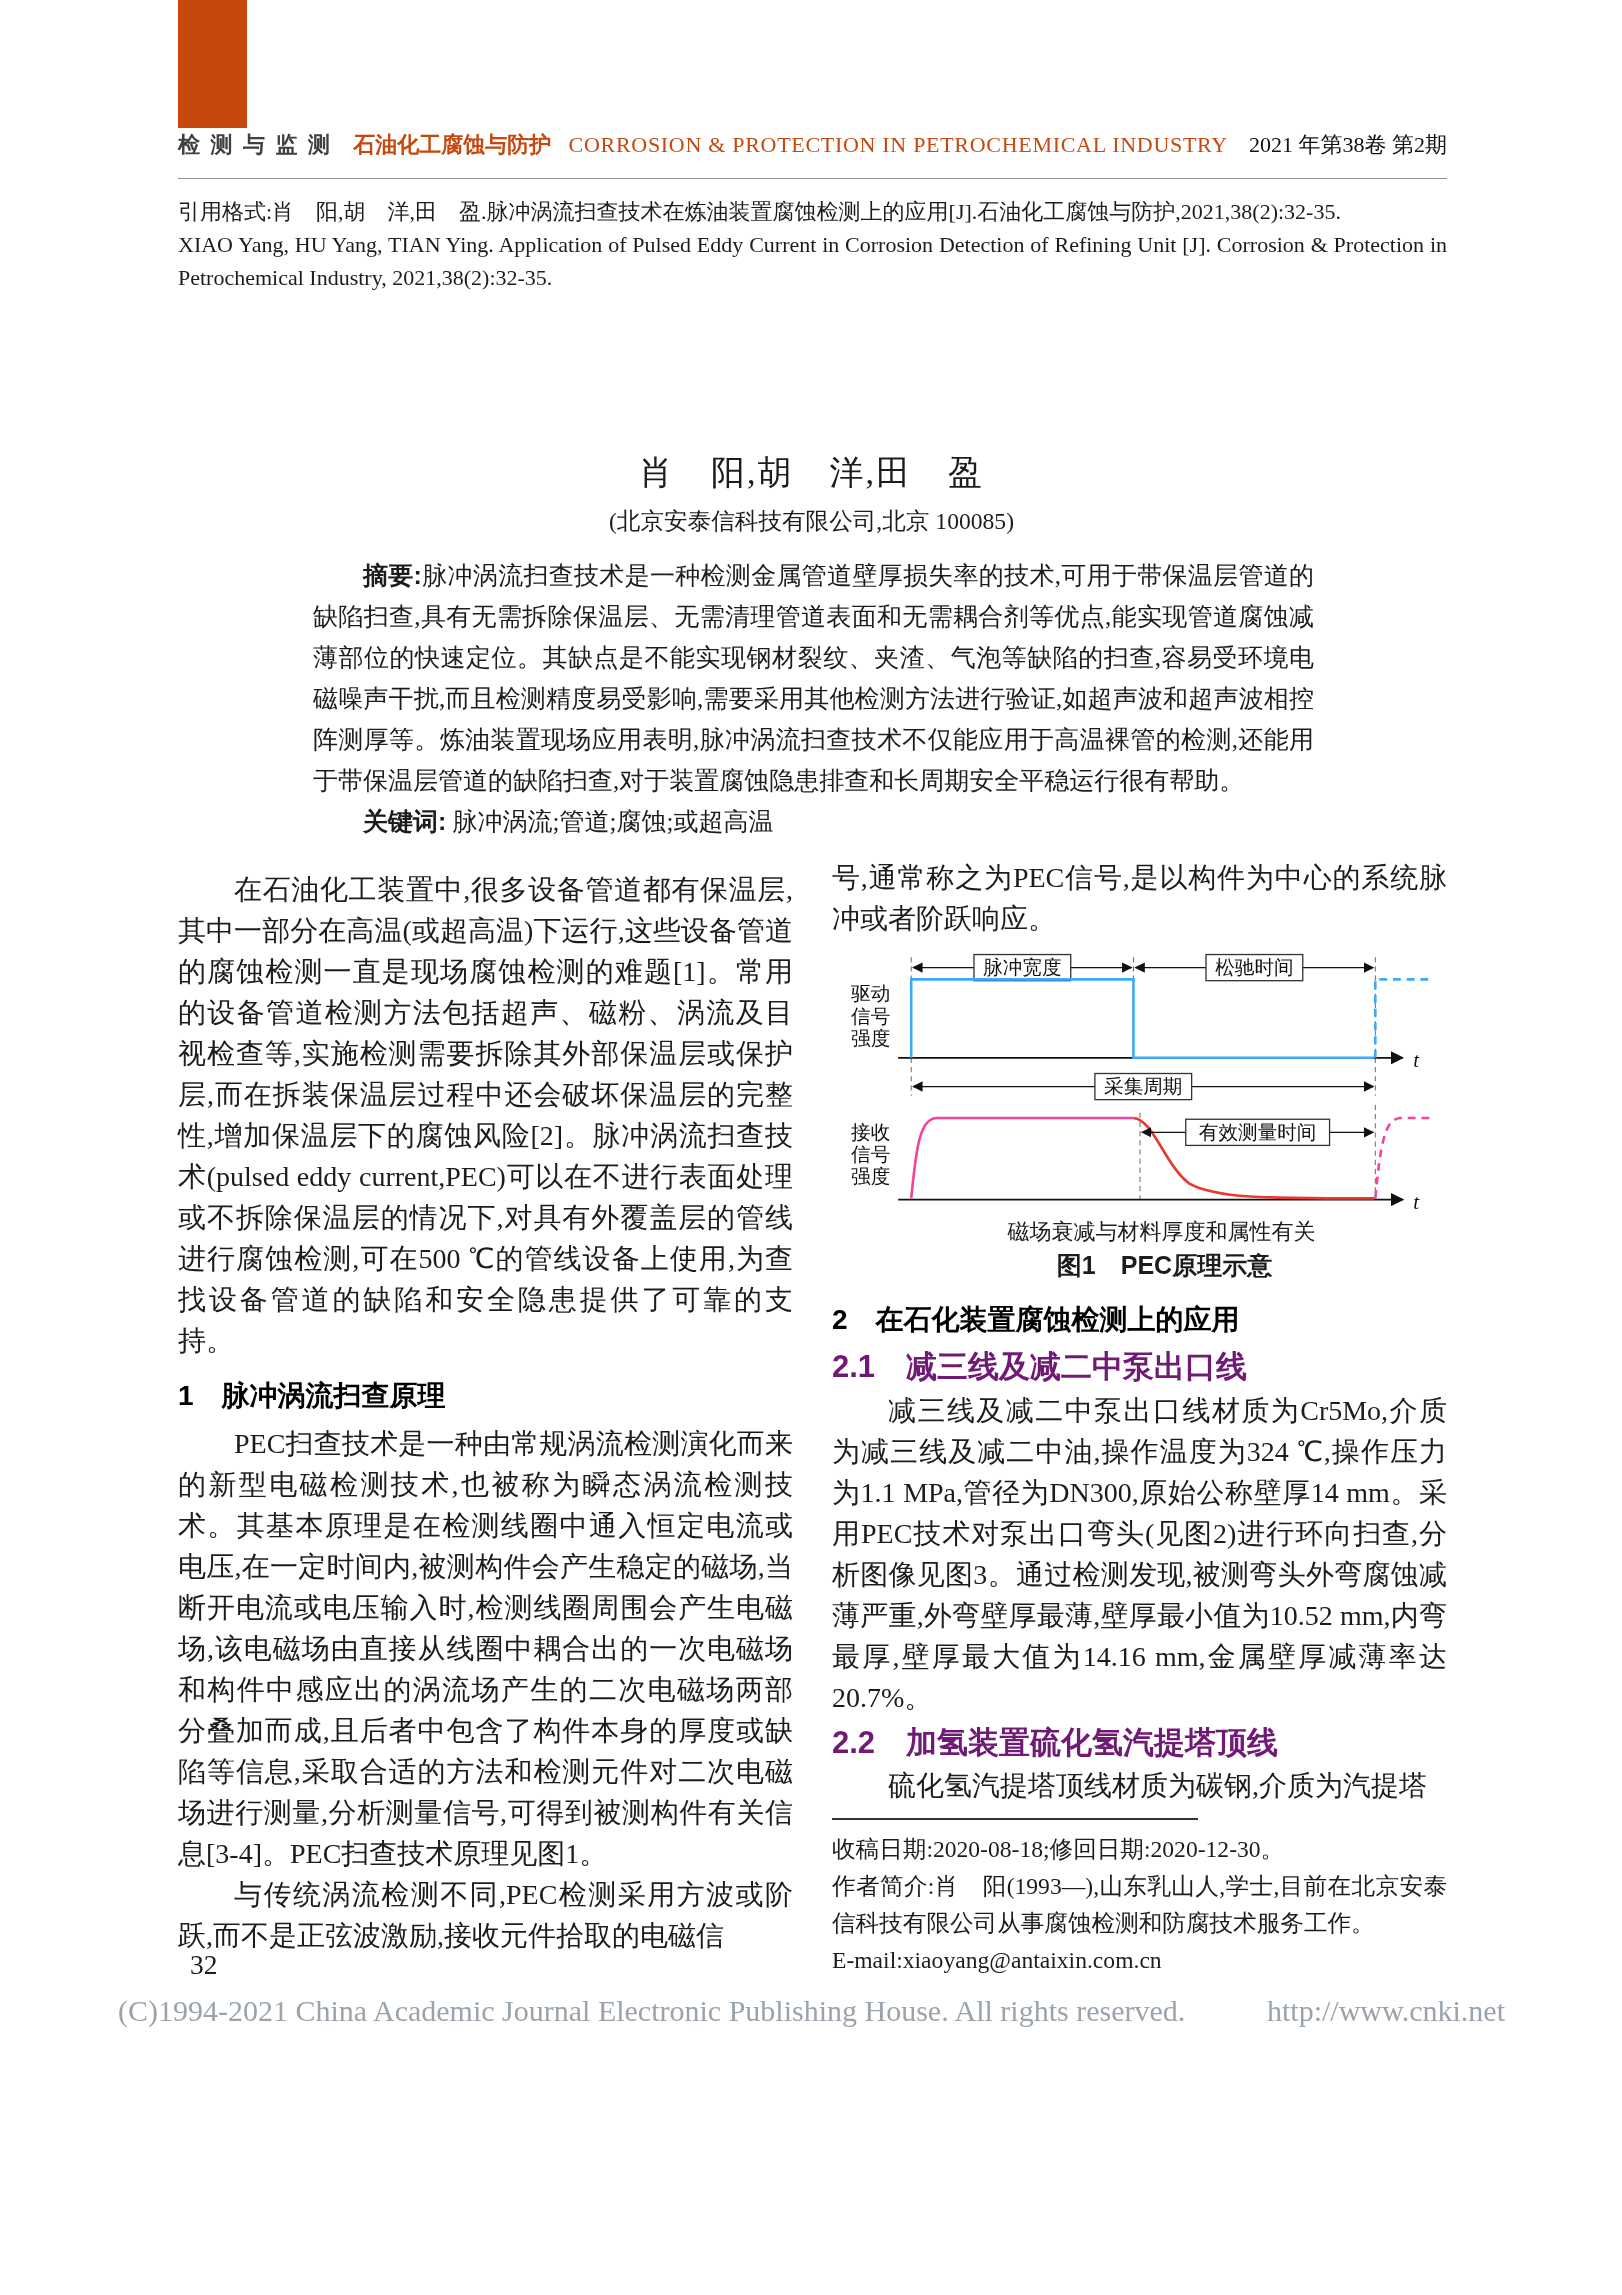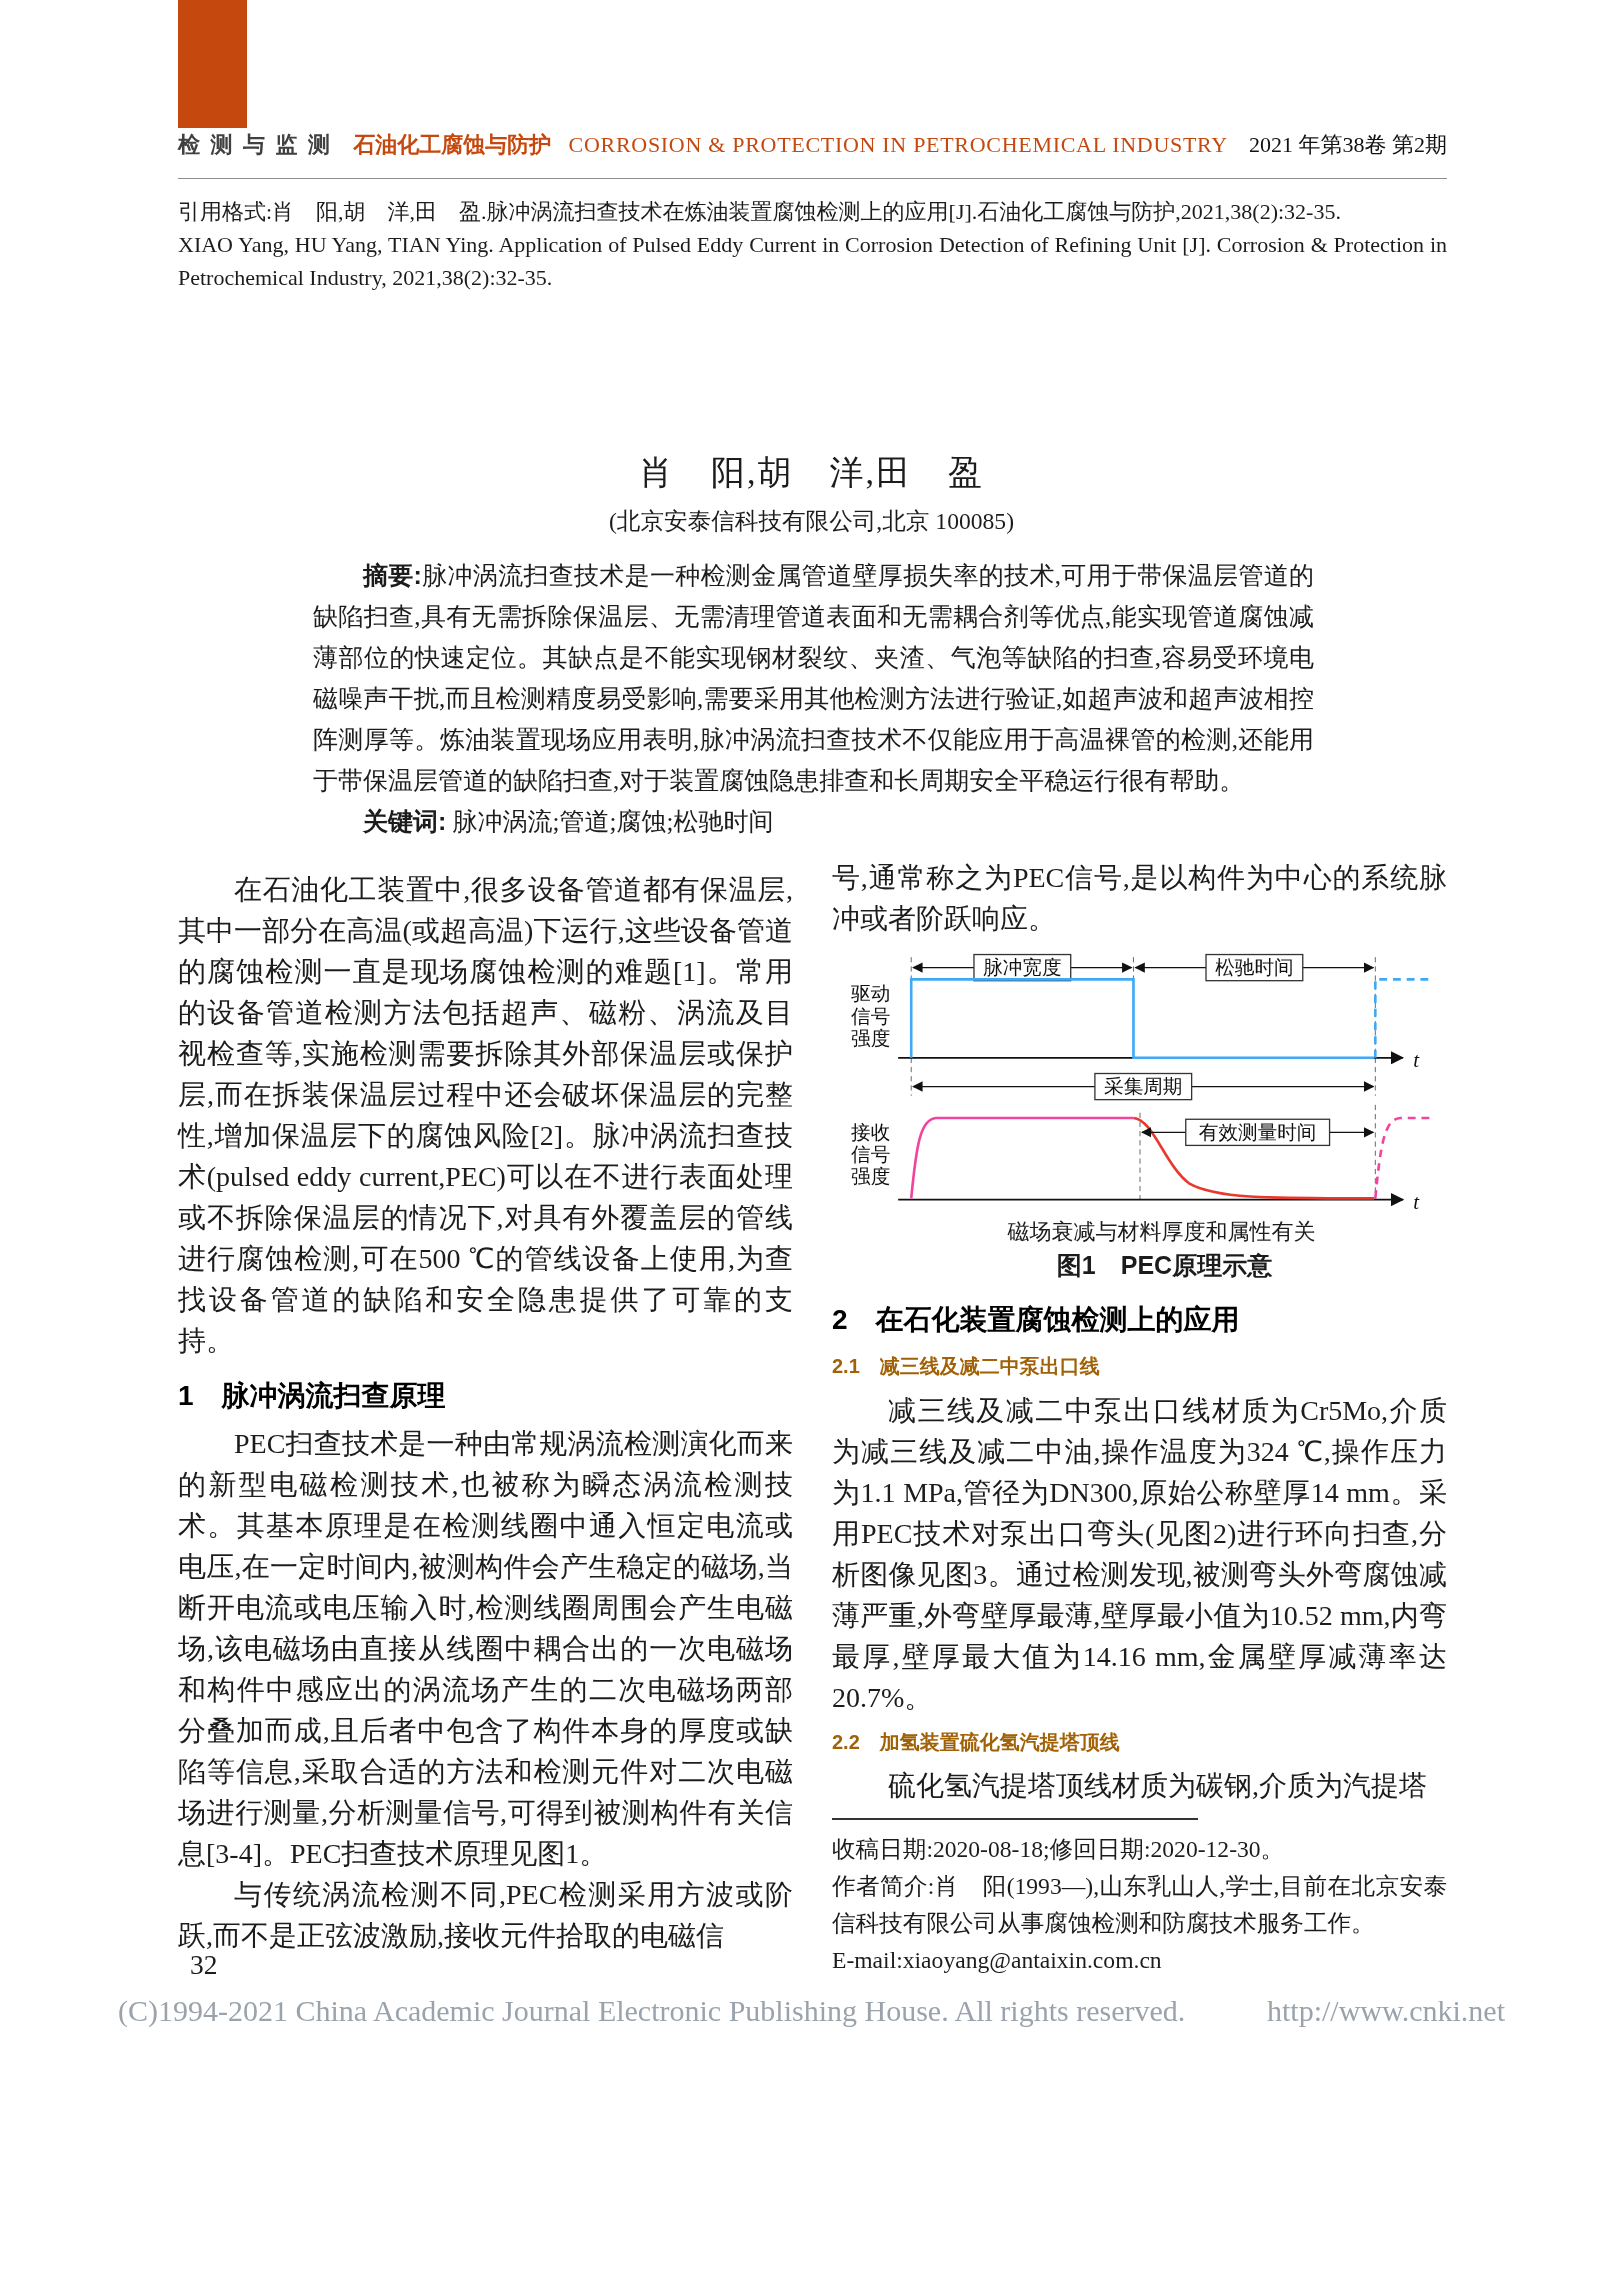--- a/index.html
+++ b/index.html
@@ -30,22 +30,22 @@
   .inline-label { font-family:"Liberation Sans", sans-serif; font-weight:bold; }
   .keywords-line { margin-top:1.3px; }
   
   .col { position:absolute; top:857px; width:615px; font-size:28px; line-height:41px; text-align:justify; }
   .col-left { left:178px;margin-top:12px; }
   .col-right { left:832px; }
   .col p { margin:0; text-indent:2em; }
   .col p.no-indent { text-indent:0; }
   .col h3 { font-family:"Liberation Sans", sans-serif; font-weight:bold; font-size:28px; line-height:41px;
             margin:14.4px 0 6.5px 0; text-indent:0; color:#000; }
-  .col h4 { font-family:"Liberation Sans", sans-serif; font-weight:bold; font-size:20px; line-height:41px;
-            margin:3.9px 0 2.6px 0; text-indent:0; color:#a16207; }
+  .col h4 { font-family:"Liberation Sans", sans-serif; font-weight:bold; font-size:31px; line-height:41px;
+            margin:3.9px 0 2.6px 0; text-indent:0; color:#701a75; }
   
   .figure-wrap { margin:9.2px 0 6.5px 0; text-indent:0; }
   .figure-wrap svg { display:block; margin:0 auto; }
   .fig-note { text-align:center; font-size:22px; line-height:31px; text-indent:0; margin:0; }
   .fig-caption { text-align:center; font-family:"Liberation Sans", sans-serif; font-weight:bold;
                  font-size:25px; line-height:37px; text-indent:0; margin:1.3px 0 6.5px 0; }
   .svg-label { font-size:30px; fill:#111; font-family:"Liberation Serif", serif; }
   .svg-t { font-size:32px; font-style:italic; fill:#111; }
   
   .footnote { position:absolute; left:832px; top:1818px; width:615px; font-size:23.6px; line-height:37px; text-align:justify; }
@@ -75,21 +75,21 @@
   <div class="citation">
     <p>引用格式:肖　阳,胡　洋,田　盈.脉冲涡流扫查技术在炼油装置腐蚀检测上的应用[J].石油化工腐蚀与防护,2021,38(2):32-35.</p>
     <p>XIAO Yang, HU Yang, TIAN Ying. Application of Pulsed Eddy Current in Corrosion Detection of Refining Unit [J]. Corrosion &amp; Protection in Petrochemical Industry, 2021,38(2):32-35.</p>
   </div>
 
   <div class="authors">肖　阳,胡　洋,田　盈</div>
   <div class="affiliation">(北京安泰信科技有限公司,北京 100085)</div>
 
   <div class="abstract-block">
     <p><span class="inline-label">摘要:</span><span>脉冲涡流扫查技术是一种检测金属管道壁厚损失率的技术,可用于带保温层管道的缺陷扫查,具有无需拆除保温层、无需清理管道表面和无需耦合剂等优点,能实现管道腐蚀减薄部位的快速定位。其缺点是不能实现钢材裂纹、夹渣、气泡等缺陷的扫查,容易受环境电磁噪声干扰,而且检测精度易受影响,需要采用其他检测方法进行验证,如超声波和超声波相控阵测厚等。炼油装置现场应用表明,脉冲涡流扫查技术不仅能应用于高温裸管的检测,还能用于带保温层管道的缺陷扫查,对于装置腐蚀隐患排查和长周期安全平稳运行很有帮助。</span></p>
-    <p class="keywords-line"><span class="inline-label">关键词:</span> <span>脉冲涡流;管道;腐蚀;松驰时间</span></p>
+    <p class="keywords-line"><span class="inline-label">关键词:</span> <span>脉冲涡流;管道;腐蚀;或超高温</span></p>
   </div>
 
   <div class="col col-left">
     <p>在石油化工装置中,很多设备管道都有保温层,其中一部分在高温(或超高温)下运行,这些设备管道的腐蚀检测一直是现场腐蚀检测的难题[1]。常用的设备管道检测方法包括超声、磁粉、涡流及目视检查等,实施检测需要拆除其外部保温层或保护层,而在拆装保温层过程中还会破坏保温层的完整性,增加保温层下的腐蚀风险[2]。脉冲涡流扫查技术(pulsed eddy current,PEC)可以在不进行表面处理或不拆除保温层的情况下,对具有外覆盖层的管线进行腐蚀检测,可在500 ℃的管线设备上使用,为查找设备管道的缺陷和安全隐患提供了可靠的支持。</p>
     <h3>1　脉冲涡流扫查原理</h3>
     <p>PEC扫查技术是一种由常规涡流检测演化而来的新型电磁检测技术,也被称为瞬态涡流检测技术。其基本原理是在检测线圈中通入恒定电流或电压,在一定时间内,被测构件会产生稳定的磁场,当断开电流或电压输入时,检测线圈周围会产生电磁场,该电磁场由直接从线圈中耦合出的一次电磁场和构件中感应出的涡流场产生的二次电磁场两部分叠加而成,且后者中包含了构件本身的厚度或缺陷等信息,采取合适的方法和检测元件对二次电磁场进行测量,分析测量信号,可得到被测构件有关信息[3-4]。PEC扫查技术原理见图1。</p>
     <p>与传统涡流检测不同,PEC检测采用方波或阶跃,而不是正弦波激励,接收元件拾取的电磁信</p>
   </div>
 
   <div class="col col-right">

